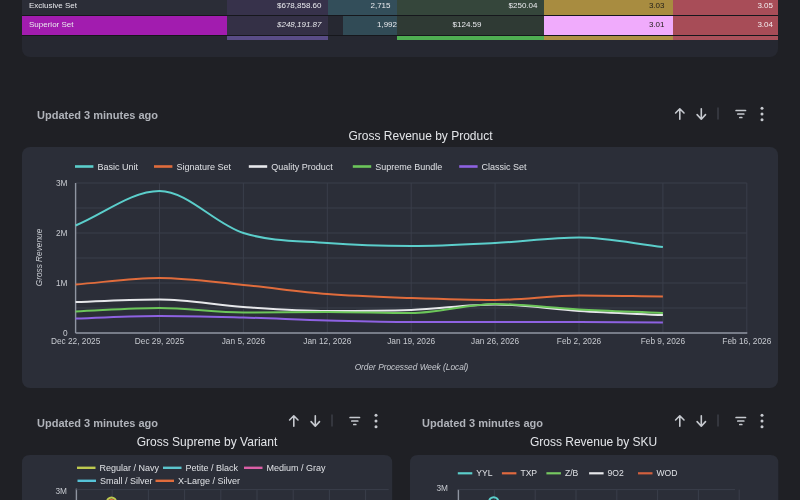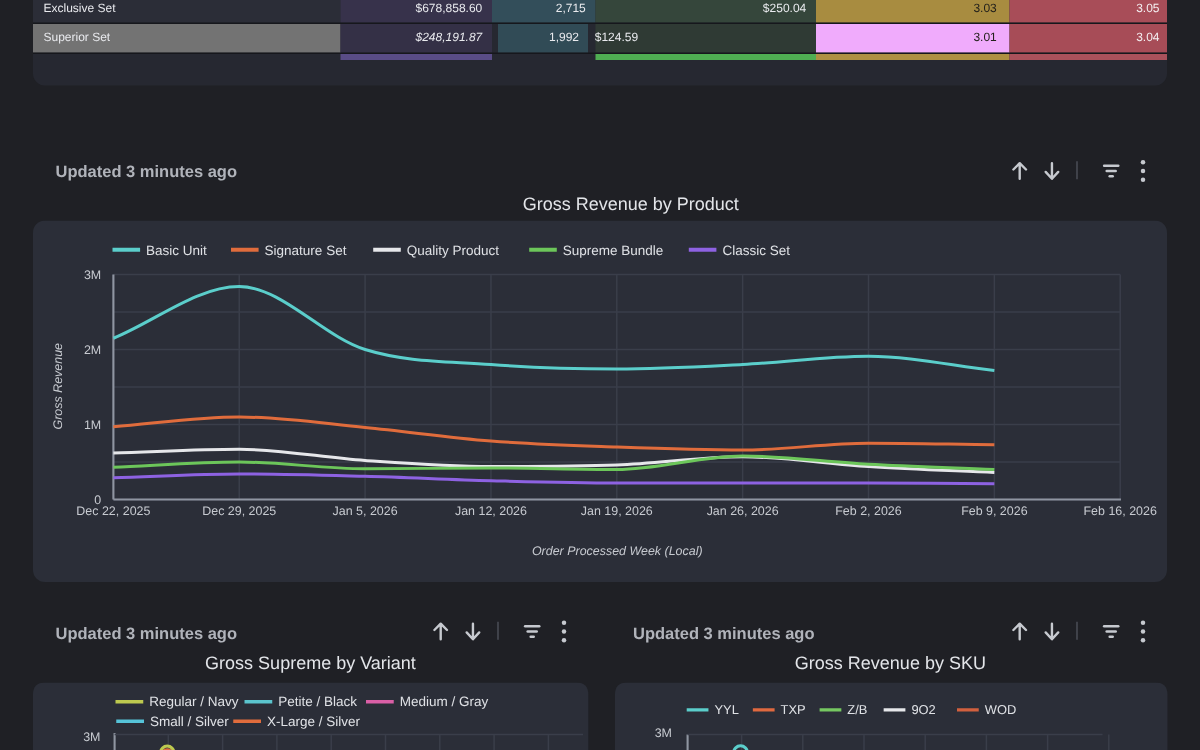--- a/index.html
+++ b/index.html
@@ -22,24 +22,24 @@
       <div class="abs" style="left:0; width:205px; height:100%; background:#2b2d37; color:#e9eaee; font-size:8px; line-height:19.5px; padding-left:7px;">Exclusive Set</div>
       <div class="abs" style="left:205px; width:100.5px; height:100%; background:#37324b; color:#e9eaee; font-size:8px; line-height:19.5px; text-align:right; padding-right:6px;">$678,858.60</div>
       <div class="abs" style="left:305.5px; width:69px; height:100%; background:#334e5a; color:#e9eaee; font-size:8px; line-height:19.5px; text-align:right; padding-right:6px;">2,715</div>
       <div class="abs" style="left:374.5px; width:147px; height:100%; background:#35463b; color:#e9eaee; font-size:8px; line-height:19.5px; text-align:right; padding-right:6px;">$250.04</div>
       <div class="abs" style="left:521.5px; width:129px; height:100%; background:#a88c40; color:#23211b; font-size:8px; line-height:19.5px; text-align:right; padding-right:8px;">3.03</div>
       <div class="abs" style="left:650.5px; width:105.5px; height:100%; background:#a84d58; color:#f4eef0; font-size:8px; line-height:19.5px; text-align:right; padding-right:5px;">3.05</div>
     </div>
     <div class="abs" style="top:15.2px; height:1px; width:756px; background:rgba(0,0,0,0.42);"></div>
 
     <div class="abs" style="top:16.2px; height:18.4px; width:756px;">
-      <div class="abs" style="left:0; width:205px; height:100%; background:#737373; color:#e9eaee; font-size:8px; line-height:18.4px; padding-left:7px;">Superior Set</div>
+      <div class="abs" style="left:0; width:205px; height:100%; background:#a21caf; color:#e9eaee; font-size:8px; line-height:18.4px; padding-left:7px;">Superior Set</div>
       <div class="abs" style="left:205px; width:100.5px; height:100%; background:#343046; color:#e9eaee; font-size:8px; line-height:18.4px; text-align:right; padding-right:6px;font-style:italic;">$248,191.87</div>
-      <div class="abs" style="left:310px; width:60px; height:100%; background:#314b56; color:#e9eaee; font-size:8px; line-height:18.4px; text-align:right; padding-right:6px;">1,992</div>
-      <div class="abs" style="left:374.5px; width:147px; height:100%; background:#2f3a34; color:#e9eaee; font-size:8px; line-height:18.4px; text-align:left; padding-right:6px;">$124.59</div>
+      <div class="abs" style="left:321px; width:60px; height:100%; background:#314b56; color:#e9eaee; font-size:8px; line-height:18.4px; text-align:right; padding-right:6px;">1,992</div>
+      <div class="abs" style="left:374.5px; width:147px; height:100%; background:#2f3a34; color:#e9eaee; font-size:8px; line-height:18.4px; text-align:center; padding-right:6px;">$124.59</div>
       <div class="abs" style="left:521.5px; width:129px; height:100%; background:#f0abfc; color:#23211b; font-size:8px; line-height:18.4px; text-align:right; padding-right:8px;">3.01</div>
       <div class="abs" style="left:650.5px; width:105.5px; height:100%; background:#a74c57; color:#f4eef0; font-size:8px; line-height:18.4px; text-align:right; padding-right:5px;">3.04</div>
     </div>
     <div class="abs" style="top:34.6px; height:1px; width:756px; background:rgba(0,0,0,0.42);"></div>
 
     <div class="abs" style="top:35.6px; height:4.4px; width:756px;">
       <div class="abs" style="left:0; width:205px; height:100%; background:#262831;"></div>
       <div class="abs" style="left:205px; width:100.5px; height:100%; background:#594c86;"></div>
       <div class="abs" style="left:305.5px; width:69px; height:100%; background:#262831;"></div>
       <div class="abs" style="left:374.5px; width:147px; height:100%; background:#4fae52;"></div>

